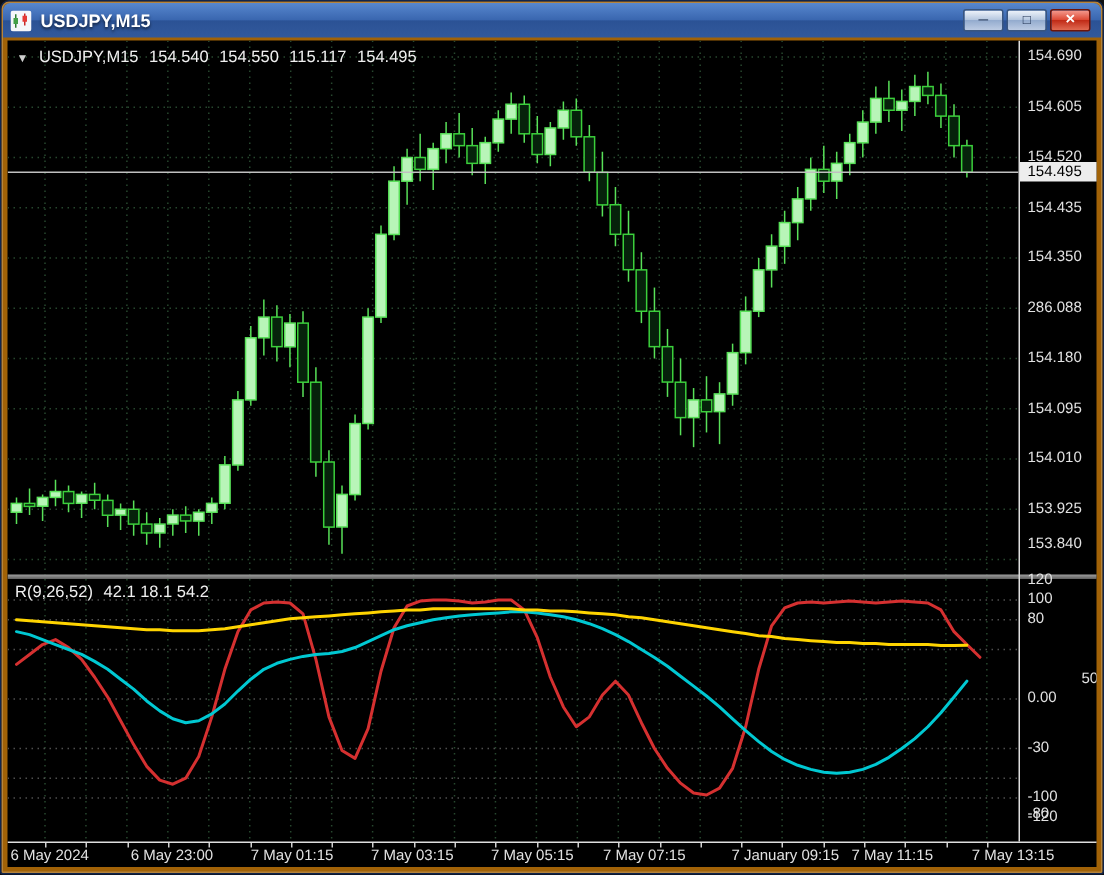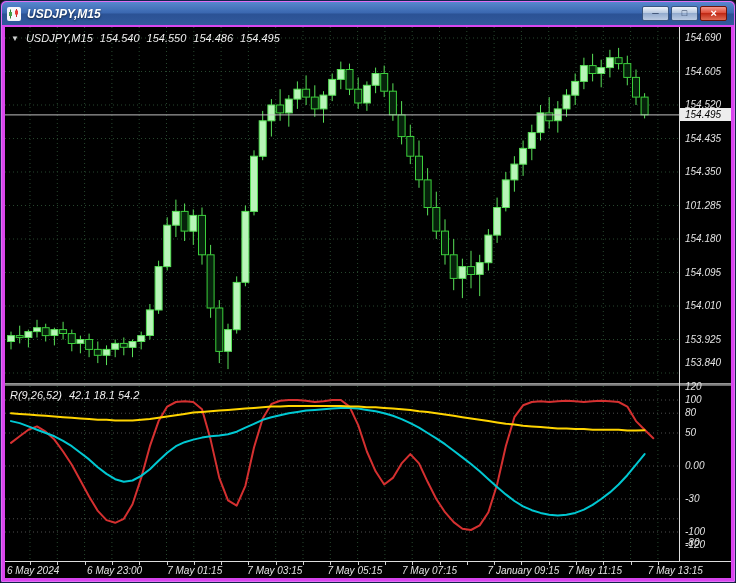--- a/index.html
+++ b/index.html
@@ -1,18 +1,18 @@
 <!DOCTYPE html>
 <html><head>
 <meta charset="utf-8">
 <style>
   html,body{margin:0;padding:0;width:736px;height:583px;overflow:hidden;background:#101010;
     font-family:"Liberation Sans", sans-serif;}
-  .window{position:absolute;inset:0;background:#d946ef;border:1px solid #10254d;
-    border-radius:6px 6px 2px 2px;box-shadow:inset 0 0 0 1px rgba(255,255,255,.22);font-style:italic;}
+  .window{position:absolute;inset:0;background:#a16207;border:1px solid #10254d;
+    border-radius:6px 6px 2px 2px;box-shadow:inset 0 0 0 1px rgba(255,255,255,.22);}
   .titlebar{position:absolute;top:1px;left:1px;right:1px;height:23px;border-radius:5px 5px 0 0;
     background:linear-gradient(#5787ce,#3a67b0 48%,#2b5295 52%,#32599c);display:flex;align-items:center;padding:0 5px;}
   .app-icon{width:14px;height:14px;display:inline-flex;}
   .title-text{color:#ffffff;font-size:12px;font-weight:bold;margin-left:6px;text-shadow:0 1px 2px rgba(0,0,0,.6);}
   .btns{margin-left:auto;display:flex;gap:2px;padding-right:2px;}
   .win-btn{width:27px;height:15px;border-radius:2px;display:flex;align-items:center;justify-content:center;
     font-size:9px;line-height:1;box-sizing:border-box;}
   .min,.rest{background:linear-gradient(#eef3fa,#b3c5de 50%,#93abce 50%,#bccbe3);border:1px solid #39557f;color:#17294a;}
   .close{background:linear-gradient(#f49a8e,#dc4530 50%,#c02a16 50%,#e06a52);border:1px solid #6e1408;color:#fff;font-weight:bold;font-size:11px;}
   .client{position:absolute;left:4px;right:4px;top:26px;bottom:4px;background:#000;overflow:hidden;}
@@ -246,21 +246,21 @@
           <g>
             <line x1="0" y1="87.9" x2="674" y2="87.9" stroke="#c0c0c0"></line>
           </g>
         </svg></div>
 
     <div class="hdr">
       <span class="arrow">▼</span>
       <span>USDJPY,M15</span>
       <span>154.540</span>
       <span>154.550</span>
-      <span>154.486</span>
+      <span>115.117</span>
       <span>154.495</span>
     </div>
 
     <div class="pane-sep"></div>
 
     <div class="ind-pane"><svg width="674" height="175">
           <g>
             <line x1="25.0" y1="0" x2="25.0" y2="175" stroke="#27472e" stroke-dasharray="1,3"></line>
             <line x1="52.3" y1="0" x2="52.3" y2="175" stroke="#27472e" stroke-dasharray="1,3"></line>
             <line x1="79.6" y1="0" x2="79.6" y2="175" stroke="#27472e" stroke-dasharray="1,3"></line>
@@ -308,30 +308,30 @@
     <div class="vline"></div>
     <div class="hline"></div>
 
     <div class="scale-col">
       <div class="price-tag" style="top: 80.8529px;">154.495</div>
     <div class="tick" style="top: 5px;">154.690</div>
         <div class="tick" style="top: 38.5px;">154.605</div>
         <div class="tick" style="top: 72px;">154.520</div>
         <div class="tick" style="top: 105.5px;">154.435</div>
         <div class="tick" style="top: 139px;">154.350</div>
-        <div class="tick" style="top: 172.5px;">101.285</div>
+        <div class="tick" style="top: 172.5px;">286.088</div>
         <div class="tick" style="top: 206px;">154.180</div>
         <div class="tick" style="top: 239.5px;">154.095</div>
         <div class="tick" style="top: 273px;">154.010</div>
         <div class="tick" style="top: 306.5px;">153.925</div>
         <div class="tick" style="top: 330px;">153.840</div>
         <div class="tick" style="top: 353.8px;">120</div>
         <div class="tick" style="top: 367px;">100</div>
         <div class="tick" style="top: 380.2px;">80</div>
-        <div class="tick" style="top: 400px;">50</div>
+        <div class="tick" style="top: 420px; margin-left: 36px;">50</div>
         <div class="tick" style="top: 433px;">0.00</div>
         <div class="tick" style="top: 466px;">-30</div>
         <div class="tick" style="top: 485.8px; margin-top: 24px;">-80</div>
         <div class="tick" style="top: 499px;">-100</div>
         <div class="tick" style="top: 512.2px;">-120</div>
       </div>
 
     <div class="time-axis">
         <div class="axis-tick" style="left: 25px;"></div>
         <div class="axis-tick" style="left: 52.3px;"></div>

